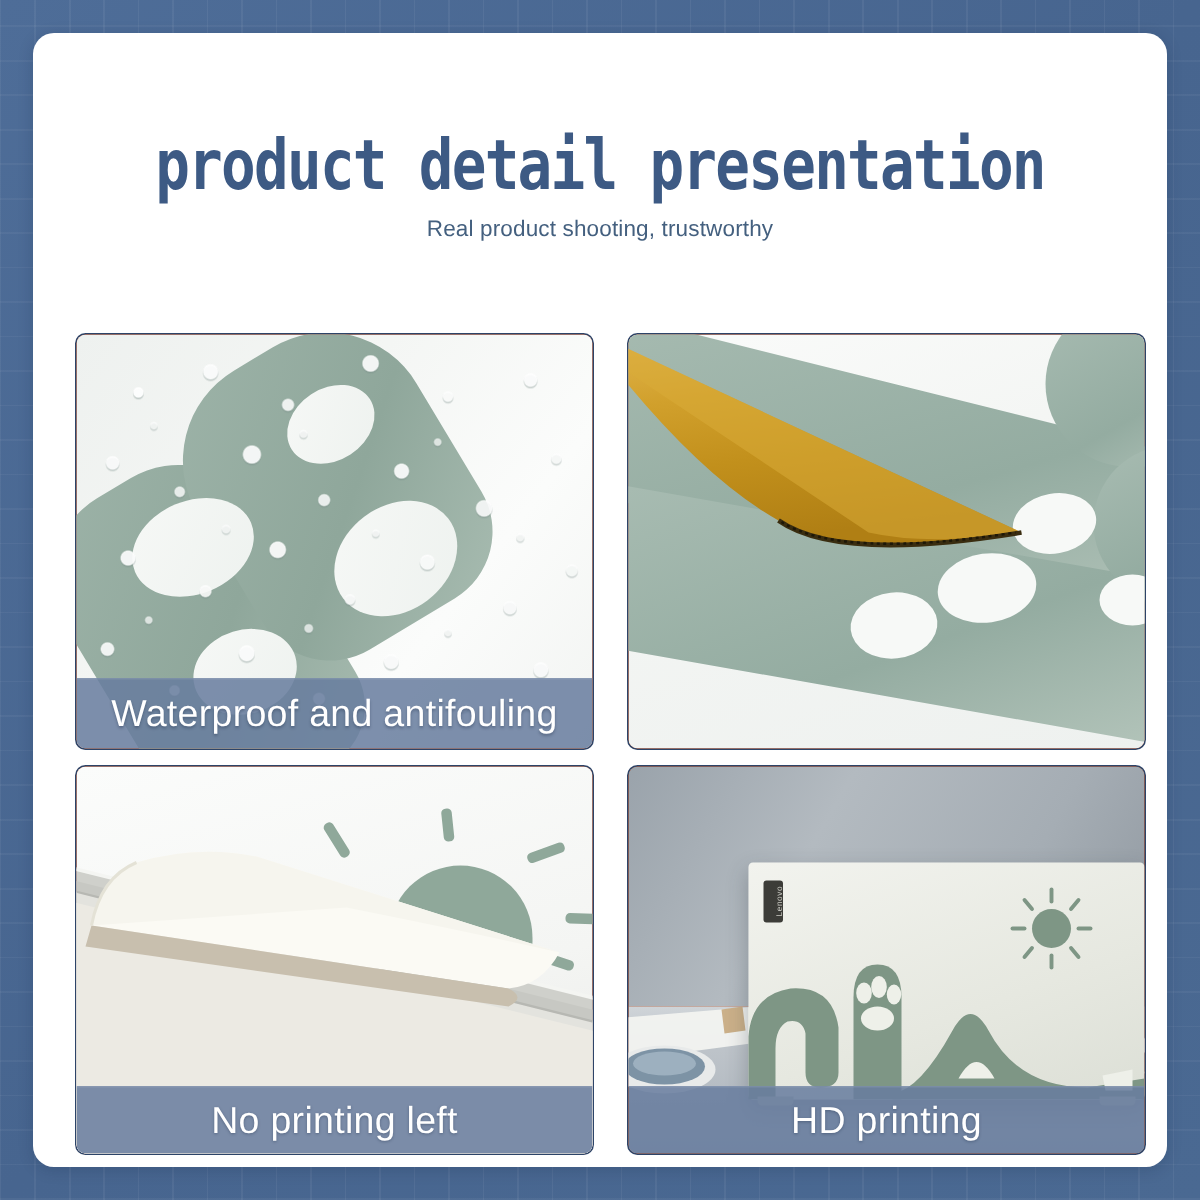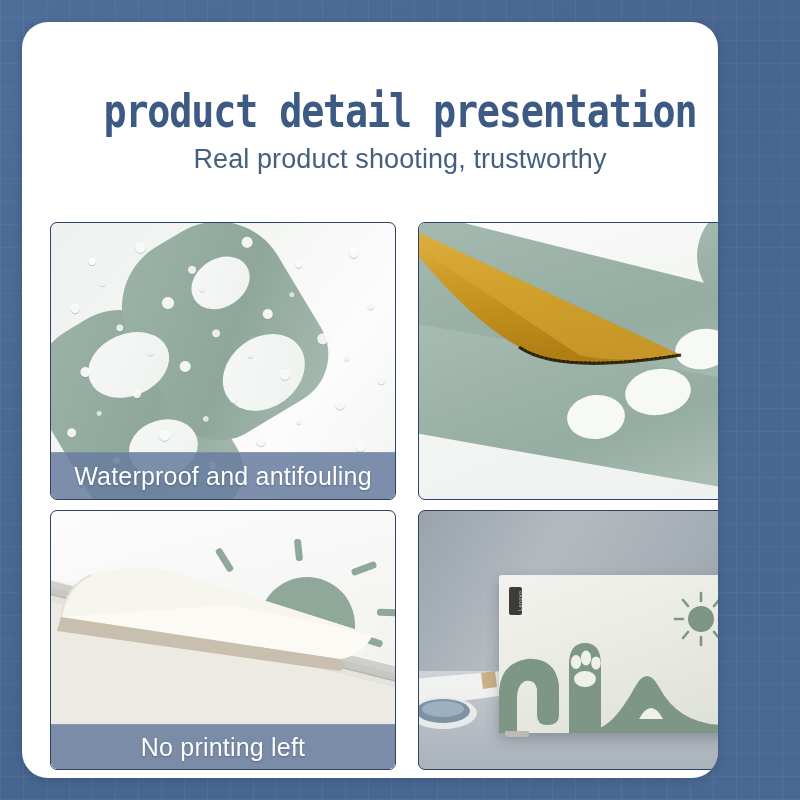--- a/index.html
+++ b/index.html
@@ -9,38 +9,38 @@
     background:#4b6a95;
   }
   #frame{
     position:relative;width:800px;height:800px;
     background:
       repeating-linear-gradient(90deg, rgba(255,255,255,.055) 0 1px, rgba(255,255,255,0) 1px 23px),
       repeating-linear-gradient(0deg, rgba(255,255,255,.045) 0 1px, rgba(255,255,255,0) 1px 23px),
       linear-gradient(135deg,#4e6d98 0%,#47658f 50%,#4a6992 100%);
   }
   #card{
-    position:absolute;left:22px;top:22px;width:696px;height:756px;
-    background:#ffffff;border-radius:26px;
+    position:absolute;left:22px;top:22px;width:756px;height:756px;
+    background:#ffffff;border-radius:14px;
     box-shadow:0 2px 10px rgba(12,28,54,.18);
     overflow:hidden;
   }
   
   #header{position:absolute;left:0;top:0;width:756px;height:178px;}
   #title{
     position:absolute;left:0;top:62px;width:756px;text-align:center;
     font-family:"DejaVu Sans Mono","Liberation Mono",monospace;
     font-weight:700;font-size:40px;letter-spacing:-1.2px;
     color:#3d5a84;line-height:46px;
     transform:scaleY(1.16) scaleX(.96);transform-origin:center top;
     white-space:nowrap;
   }
   #subtitle{
     position:absolute;left:0;top:122px;width:756px;text-align:center;
-    font-size:27px;color:#44607f;letter-spacing:.1px;white-space:nowrap;
+    font-size:15px;color:#44607f;letter-spacing:.1px;white-space:nowrap;
   }
   
   #grid{
     position:absolute;left:14px;top:200px;width:728px;height:548px;
     display:grid;grid-template-columns:360px 360px;grid-template-rows:278px 260px;
     gap:10px 8px;
   }
   .tile{
     position:relative;overflow:hidden;border-radius:7px;
     border:1.5px solid #2d4468;background:#c2410c;margin-left:14px;
@@ -291,17 +291,18 @@
                   <line x1="8" y1="32" x2="16" y2="32"></line>
                   <line x1="16" y1="13" x2="21" y2="19"></line>
                 </g>
               </svg>
             </div>
 
             <div class="g" style="left:6px;top:156px;width:24px;height:6px;background:#b9bbb4;border-radius:0 0 3px 3px;"></div>
             <div class="g" style="left:234px;top:156px;width:24px;height:6px;background:#b9bbb4;border-radius:0 0 3px 3px;"></div>
           </div>
         </div>
+        <div class="caption r2">HD printing</div>
       </div>
 
     </div>
   </div>
 </div>
 
 </body></html>

